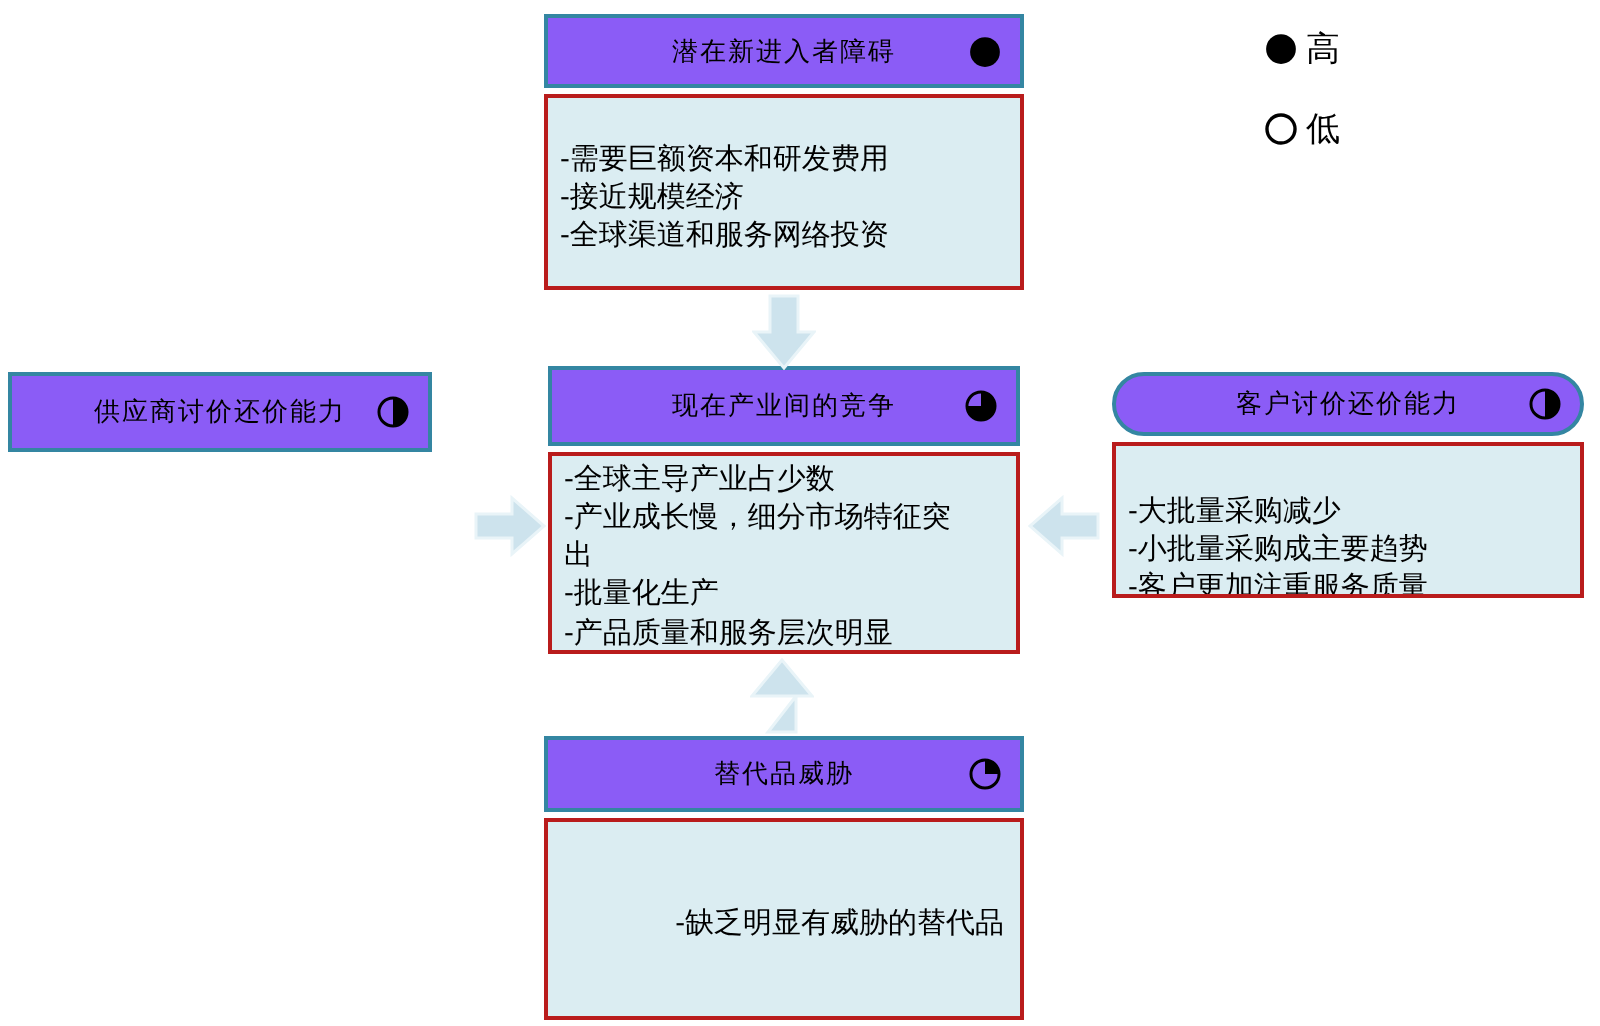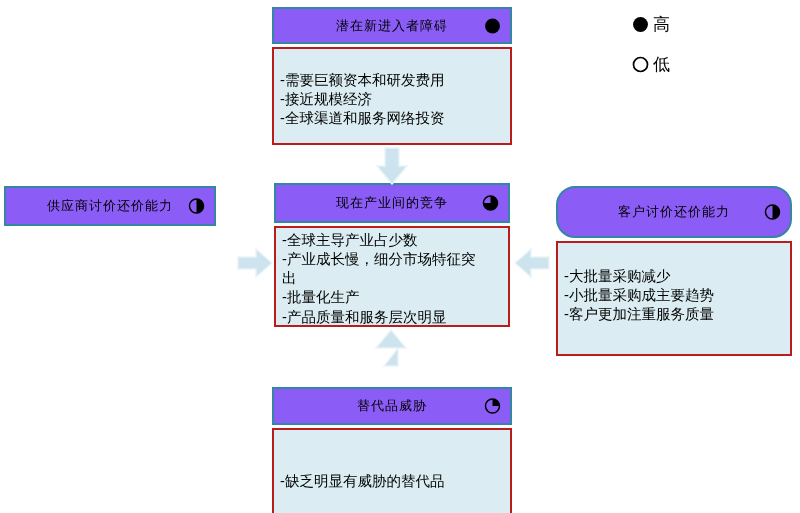--- a/index.html
+++ b/index.html
@@ -32,26 +32,26 @@
 
   #box-left{left:4px;top:186px;width:212px;}
   #box-left .hdr{height:40px;}
   #box-left .bd{height:97px;}
 
   #box-center{left:274px;top:183px;width:236px;}
   #box-center .hdr{height:40px;}
   #box-center .bd{height:101px;padding-right:24px;}
 
   #box-right{left:556px;top:186px;width:236px;}
-  #box-right .hdr{height:52px;border-radius:19px;}
-  #box-right .bd{height:115px;padding-top:24px;}
+  #box-right .hdr{height:32px;border-radius:19px;}
+  #box-right .bd{height:78px;padding-top:24px;}
 
   #box-bottom{left:272px;top:368px;width:240px;}
-  #box-bottom .hdr{height:38px;margin-top:19px;}
-  #box-bottom .bd{height:101px;padding-top:42px;}
+  #box-bottom .hdr{height:38px;}
+  #box-bottom .bd{height:101px;padding-top:42px;text-align:right;}
 
   
   .arrow{position:absolute;}
   .arrow polygon{fill:#cde3ed;stroke:#e9f4f8;stroke-width:1.5;}
   #arrow-down{left:376px;top:147px;}
   #arrow-up{left:375px;top:329px;}
   #arrow-right{left:237px;top:247px;}
   #arrow-left{left:514px;top:247px;}
 
   

